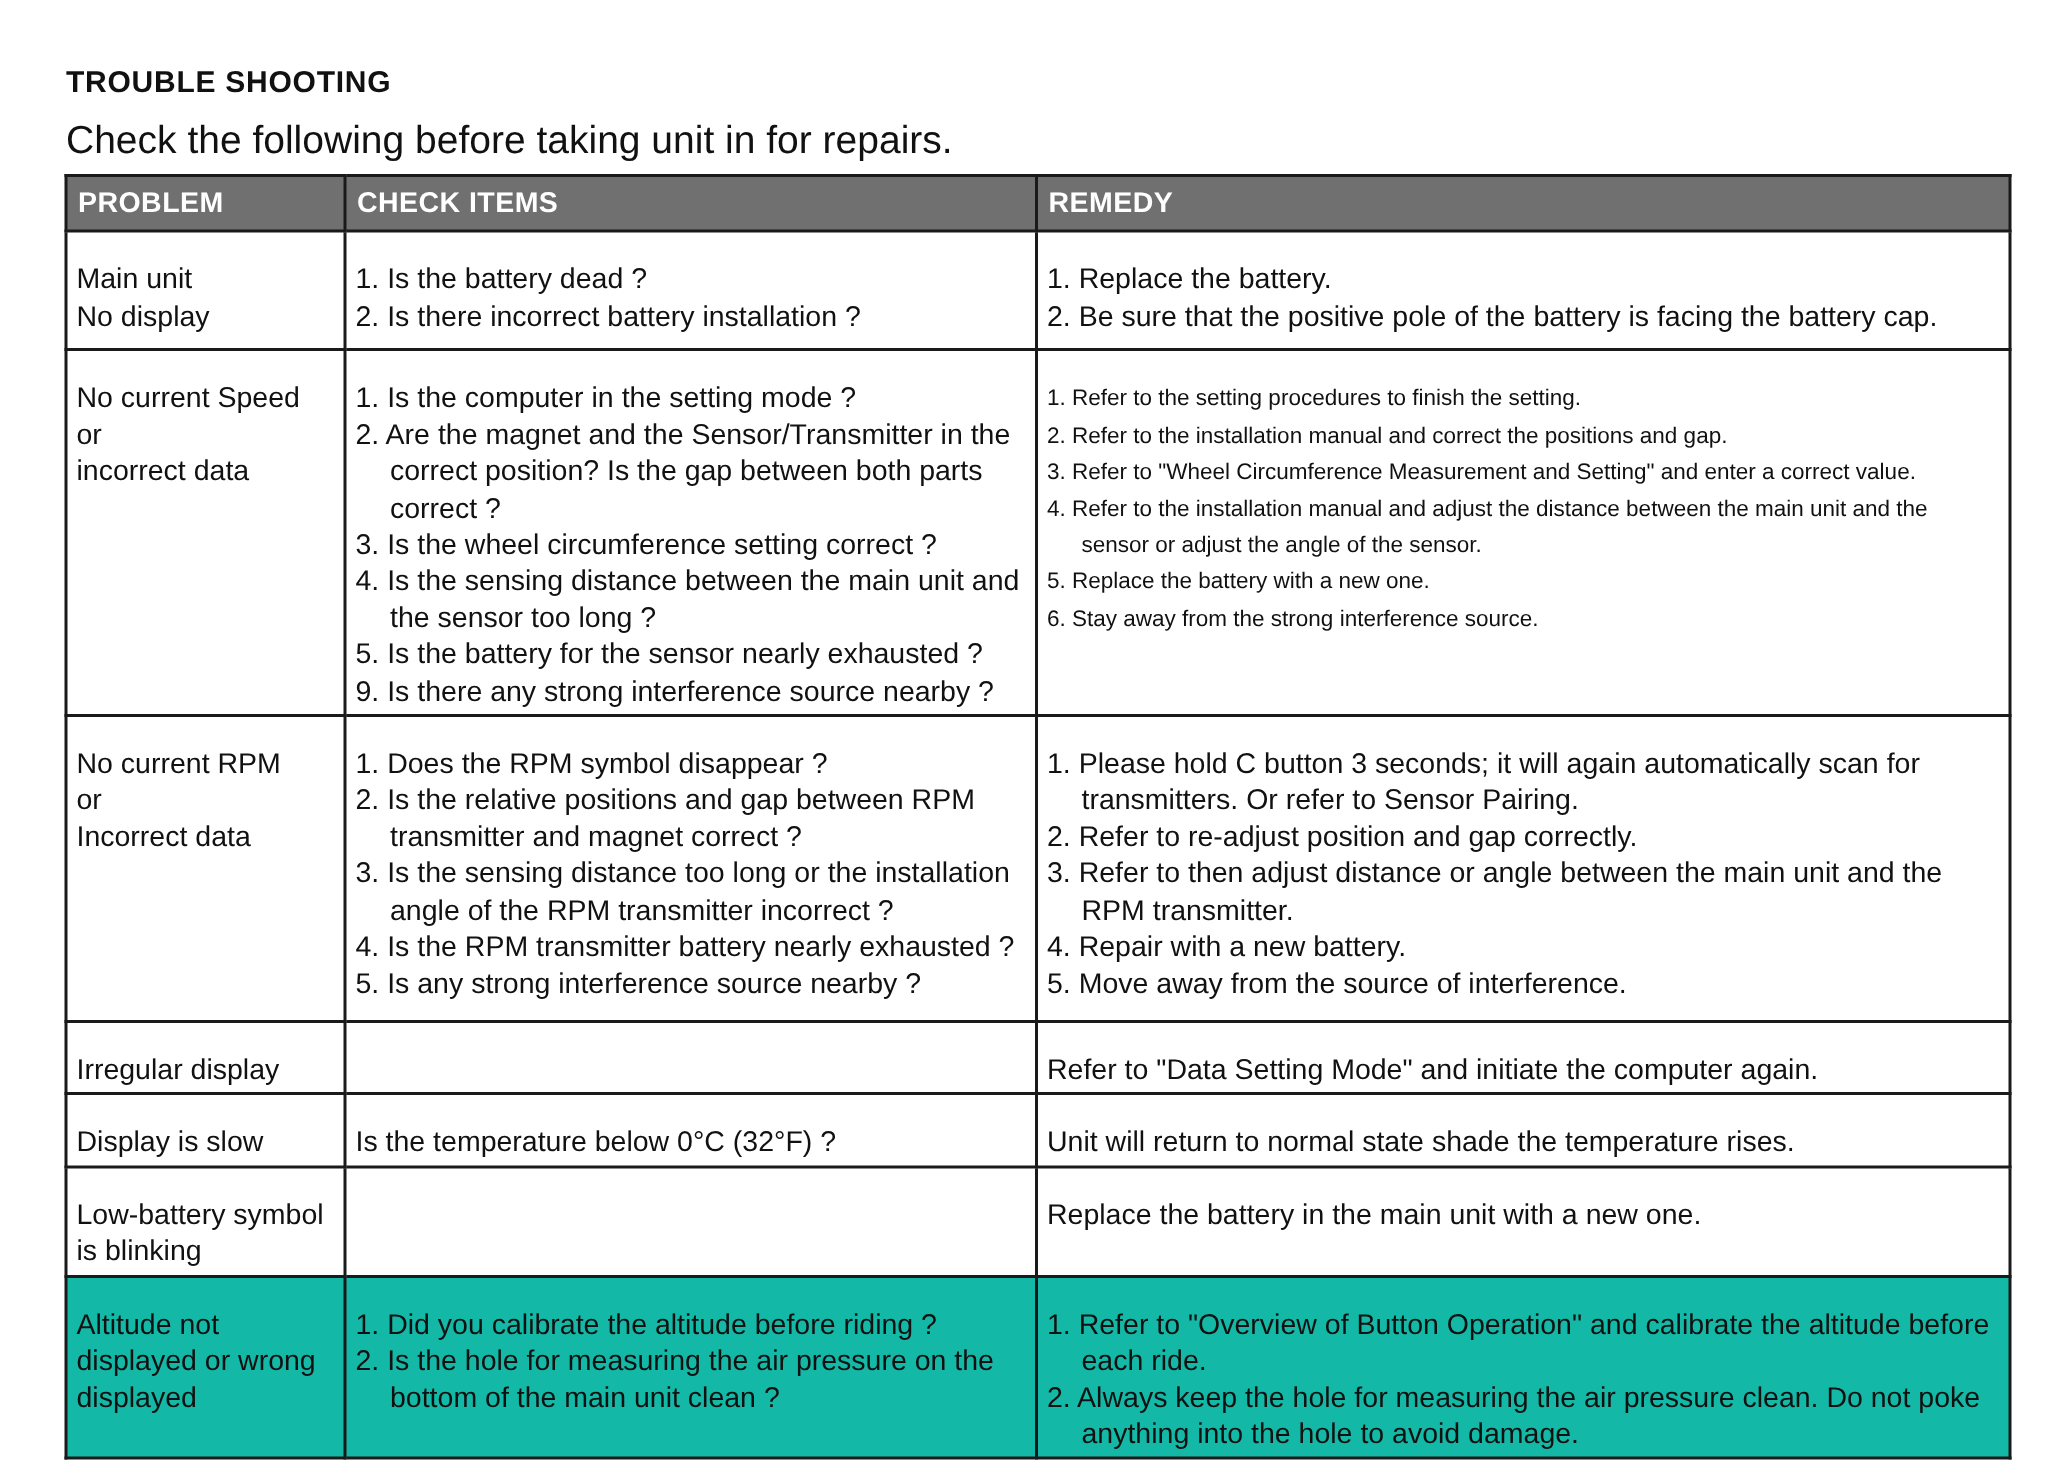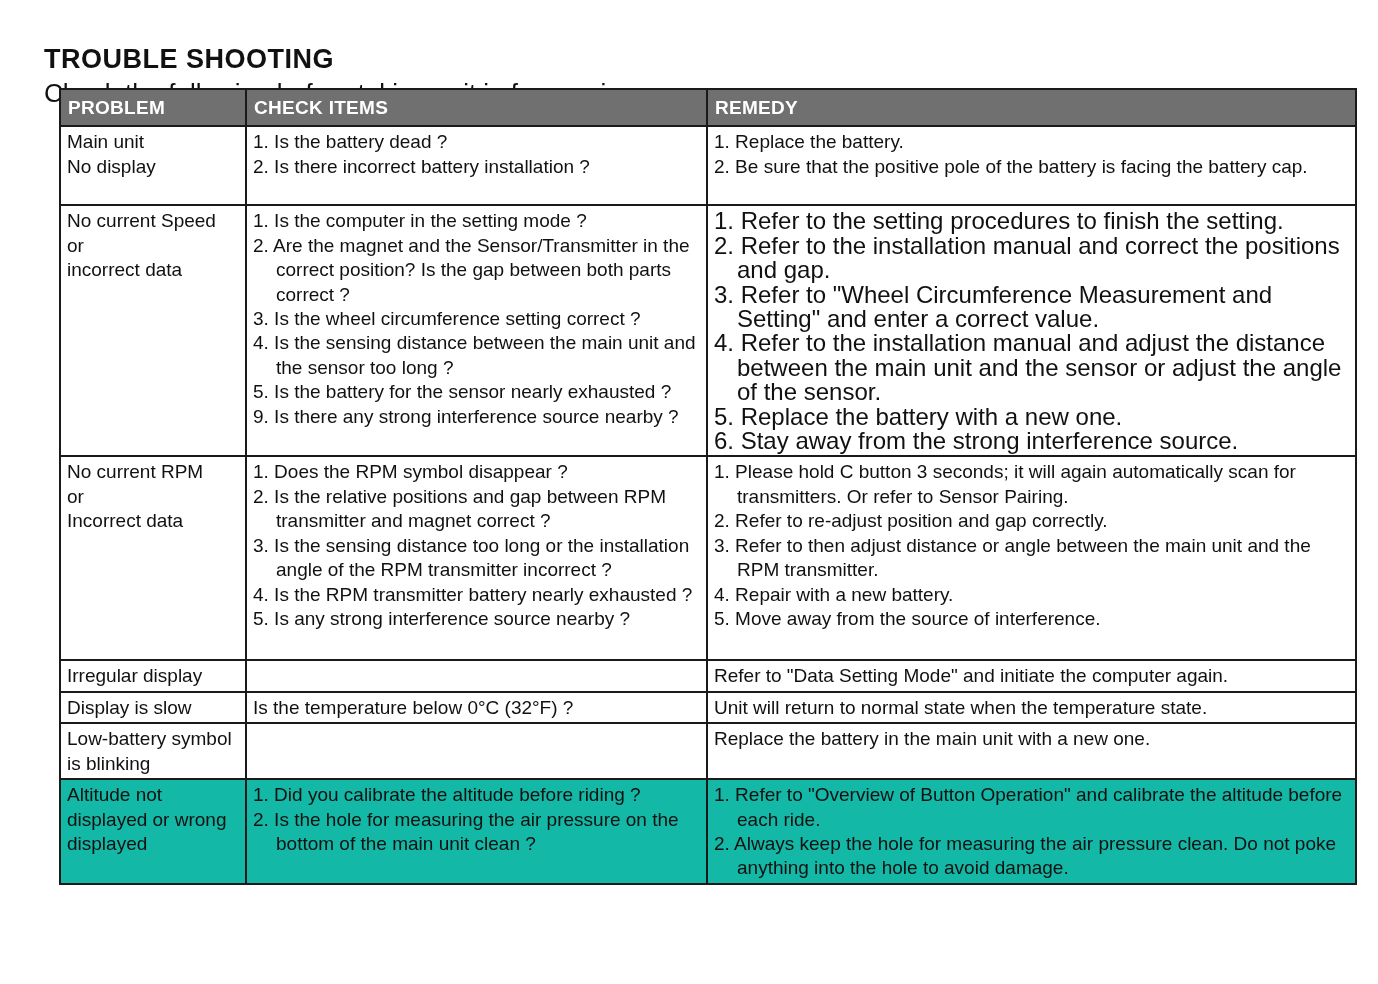--- a/index.html
+++ b/index.html
@@ -1,26 +1,26 @@
 <!DOCTYPE html>
 <html><head>
 <meta charset="utf-8">
 <style>
   html, body { margin: 0; padding: 0; background: #ffffff; }
   body { width: 1378px; height: 984px; position: relative; overflow: hidden;
          font-family: "Liberation Sans", sans-serif; color: #111; }
-  .title { position: absolute; left: 44px; top: 44px; font-size: 27px; font-weight: bold;
+  .title { position: absolute; left: 44px; top: 44px; font-size: 20px; font-weight: bold;
            letter-spacing: 0.5px; font-family: "Liberation Sans", sans-serif; }
   .subtitle { position: absolute; left: 44px; top: 78px; font-size: 26px; }
-  table.ts { position: absolute; left: 43px; top: 88px; width: 1298px;
-             border-collapse: collapse; table-layout: fixed; font-size: 19px; line-height: 24.4px; margin-left: 16px; }
+  table.ts { position: absolute; left: 43px; top: 116px; width: 1298px;
+             border-collapse: collapse; table-layout: fixed; font-size: 19px; line-height: 24.4px; }
   table.ts th, table.ts td { border: 2px solid #1a1a1a; vertical-align: top; }
   table.ts th { background: #707070; color: #ffffff; text-align: left; font-weight: bold;
                 font-size: 19px; letter-spacing: 0.3px; padding: 6px 6px 5px 7px; height: 24px; }
-  table.ts td { padding: 3px 6px 2px 6px; }
+  table.ts td { padding: 20px 6px 2px 6px; }
   .col-problem { width: 186px; }
   .col-check { width: 461px; }
   .item { padding-left: 23px; text-indent: -23px; }
   .plain { }
   tr.shaded td { background: #14b8a6; }
   .cell-line { display: block; }
 </style>
 </head>
 <body>
 
@@ -64,21 +64,21 @@
         <span class="cell-line">incorrect data</span>
       </td>
       <td>
         <div class="item">1. Is the computer in the setting mode ?</div>
         <div class="item">2. Are the magnet and the Sensor/Transmitter in the correct position? Is the gap between both parts correct ?</div>
         <div class="item">3. Is the wheel circumference setting correct ?</div>
         <div class="item">4. Is the sensing distance between the main unit and the sensor too long ?</div>
         <div class="item">5. Is the battery for the sensor nearly exhausted ?</div>
         <div class="item">9. Is there any strong interference source nearby ?</div>
       </td>
-      <td style="font-size:24px;">
+      <td style="font-size:15px;">
         <div class="item">1. Refer to the setting procedures to finish the setting.</div>
         <div class="item">2. Refer to the installation manual and correct the positions and gap.</div>
         <div class="item">3. Refer to "Wheel Circumference Measurement and Setting" and enter a correct value.</div>
         <div class="item">4. Refer to the installation manual and adjust the distance between the main unit and the sensor or adjust the angle of the sensor.</div>
         <div class="item">5. Replace the battery with a new one.</div>
         <div class="item">6. Stay away from the strong interference source.</div>
       </td>
     </tr>
 
     <tr style="height:204px">
@@ -115,21 +115,21 @@
 
 
     <tr style="height:30px">
       <td>
         <span class="cell-line">Display is slow</span>
       </td>
       <td>
         <div class="plain">Is the temperature below 0°C (32°F) ?</div>
       </td>
       <td>
-        <div class="plain">Unit will return to normal state when the temperature state.</div>
+        <div class="plain">Unit will return to normal state shade the temperature rises.</div>
       </td>
     </tr>
 
     <tr style="height:55px">
       <td>
         <span class="cell-line">Low-battery symbol</span>
         <span class="cell-line">is blinking</span>
       </td>
       <td></td>
       <td>

